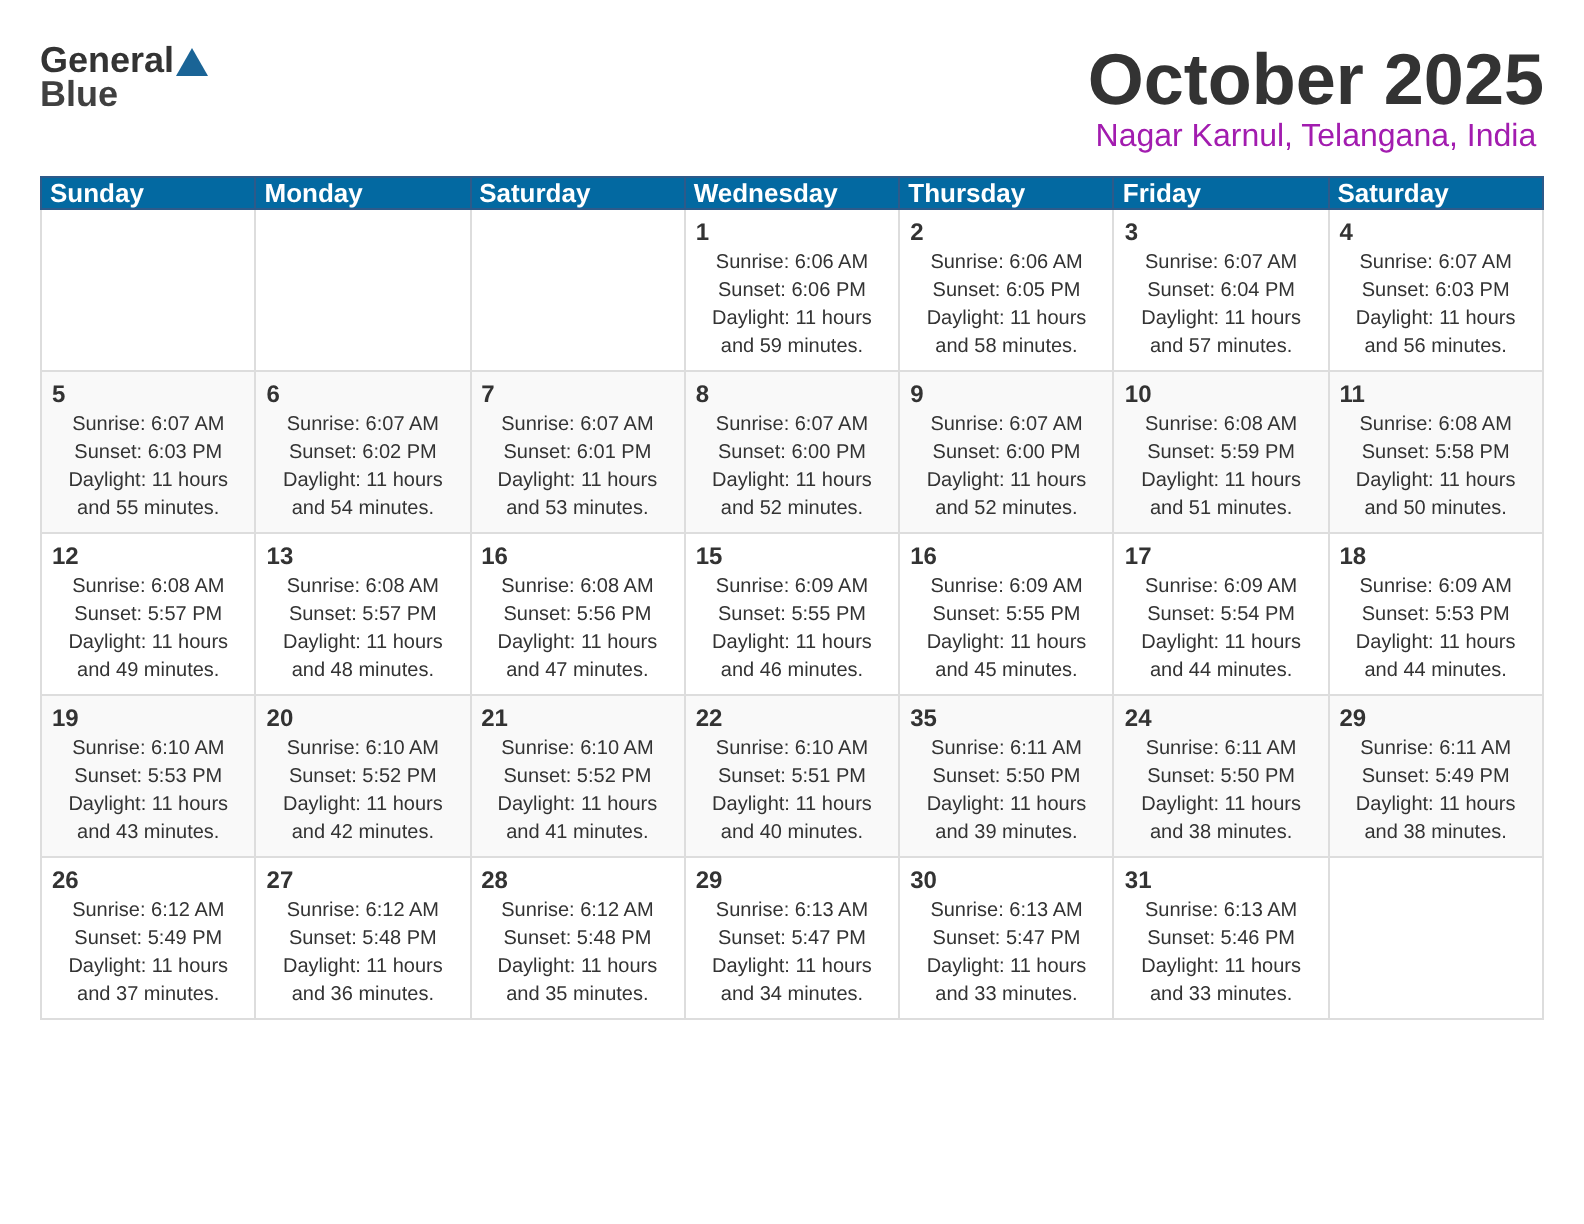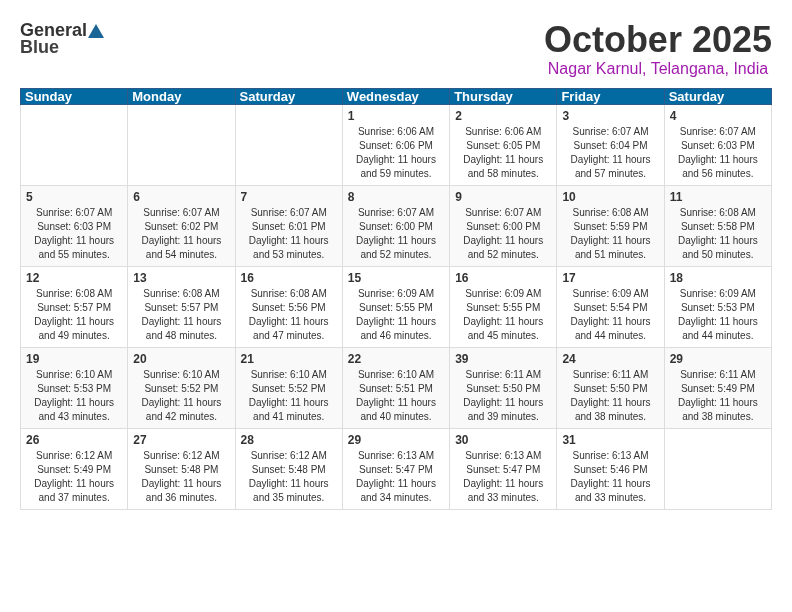--- a/index.html
+++ b/index.html
@@ -272,21 +272,21 @@
 and 41 minutes.</div>
         </td>
         <td>
           <span class="day-number">22</span>
           <div class="cell-text" style="white-space: pre-line;">Sunrise: 6:10 AM
 Sunset: 5:51 PM
 Daylight: 11 hours
 and 40 minutes.</div>
         </td>
         <td>
-          <span class="day-number">39</span>
+          <span class="day-number">35</span>
           <div class="cell-text" style="white-space: pre-line;">Sunrise: 6:11 AM
 Sunset: 5:50 PM
 Daylight: 11 hours
 and 39 minutes.</div>
         </td>
         <td>
           <span class="day-number">24</span>
           <div class="cell-text" style="white-space: pre-line;">Sunrise: 6:11 AM
 Sunset: 5:50 PM
 Daylight: 11 hours

